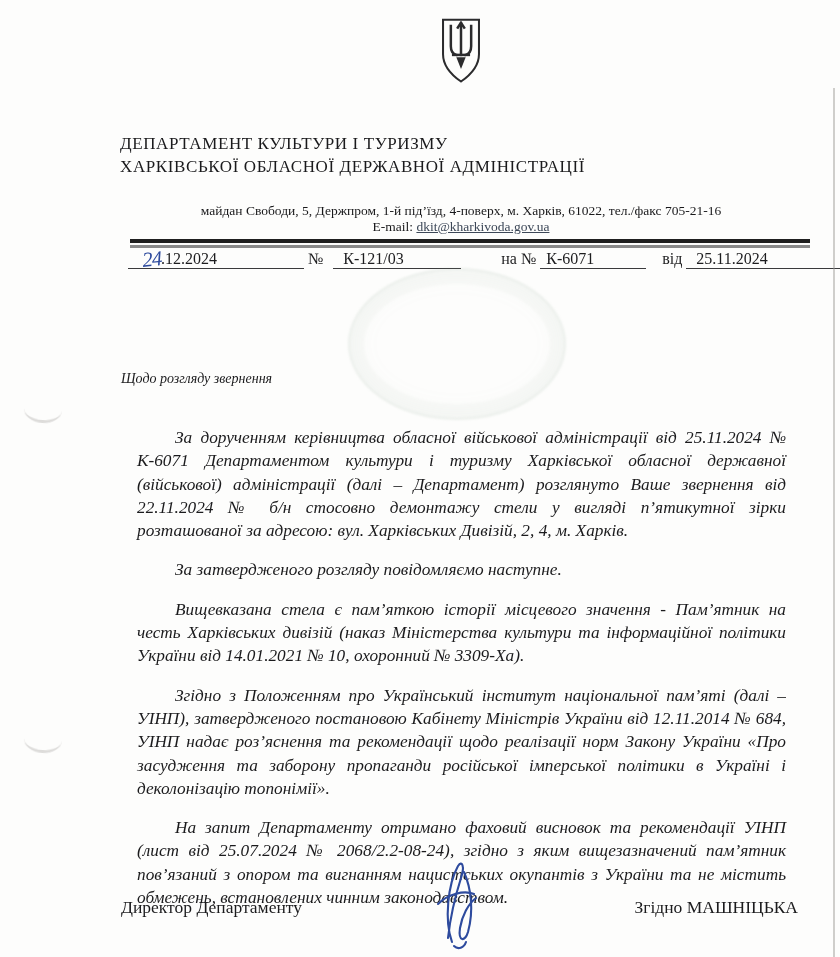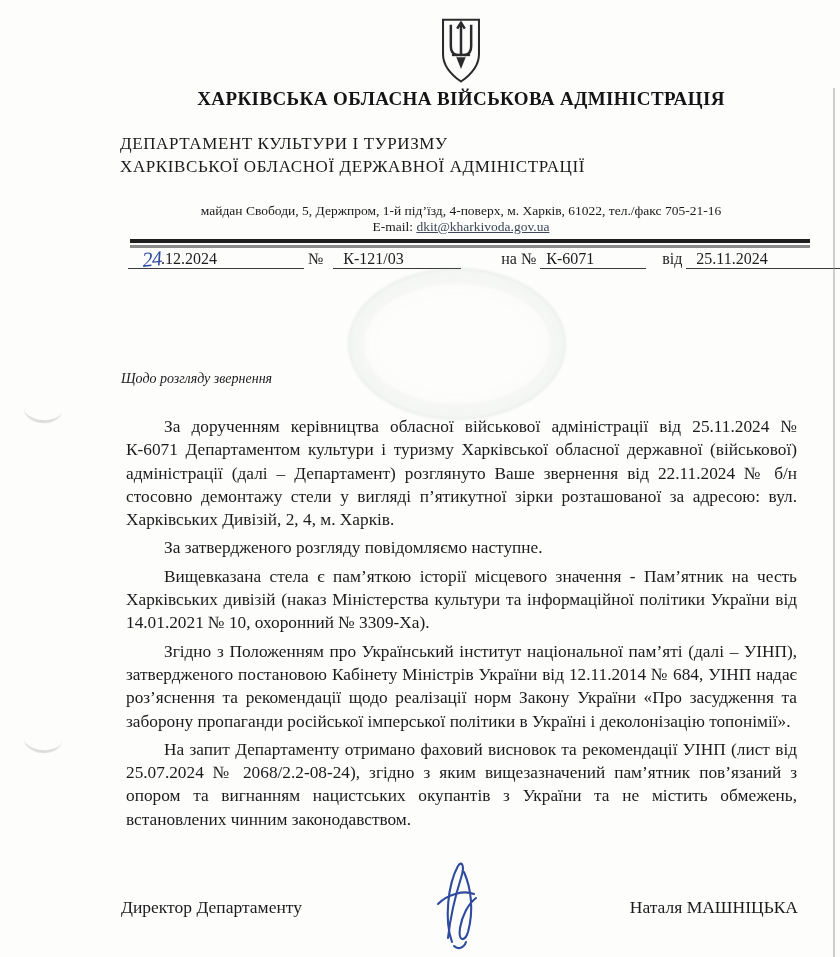--- a/index.html
+++ b/index.html
@@ -62,21 +62,21 @@
   }
   
   .subject {
     position:absolute; left:121px; top:371px; font-size:14px;
     font-weight:normal; font-style:italic; color:#1b1b1d;
   }
   .body-text {
     position:absolute; left:121px; top:410px; width:681px;
     font-size:17.3px; line-height:23.3px; text-align:justify; color:#1b1b1d;
   }
-  .body-text p { margin:5px; text-indent:38px; }
+  .body-text p { margin:16px; text-indent:38px;font-style:italic; }
   
   .sig-row {
     position:absolute; left:121px; top:897px; width:681px;
     font-size:17.5px; color:#1b1b1d;
   }
   .sig-position { position:absolute; left:0; top:0; }
   .sig-name { position:absolute; right:4px; top:0; }
   .sig-scribble { position:absolute; left:418px; top:858px; }
   
   .page-edge-line {
@@ -105,21 +105,20 @@
           <path d="M45 11 V37 Q45 46 38 48"></path>
           <path d="M32 8 V48"></path>
           <path d="M28 13 L32 7 L36 13"></path>
           <path d="M22 48 H42"></path>
         </g>
         <path d="M26 51 L32 66 L38 51 Z" fill="#2b2b2d"></path>
       </svg>
     </span>
   </div>
 
-  <div class="org-title">ХАРКІВСЬКА ОБЛАСНА ВІЙСЬКОВА АДМІНІСТРАЦІЯ</div>
   <div class="dept-line1">ДЕПАРТАМЕНТ КУЛЬТУРИ І ТУРИЗМУ</div>
   <div class="dept-line2">ХАРКІВСЬКОЇ ОБЛАСНОЇ ДЕРЖАВНОЇ АДМІНІСТРАЦІЇ</div>
   <div class="address-line">майдан Свободи, 5, Держпром, 1-й під’їзд, 4-поверх, м. Харків, 61022, тел./факс 705-21-16</div>
   <div class="email-line">
     <span>E-mail:</span>
     <span class="email-link">dkit@kharkivoda.gov.ua</span>
   </div>
 
   <div class="thick-rule"></div>
 
@@ -150,20 +149,20 @@
       <g fill="none" stroke="#2e4b9e" stroke-width="2.1" stroke-linecap="round">
         <path d="M34 84 C26 62 30 26 40 8 C44 2 47 8 43 20 C36 42 32 62 30 80"></path>
         <path d="M20 46 C30 36 46 32 56 36"></path>
         <path d="M46 14 C53 30 56 52 50 74 C47 84 40 84 42 70 C44 58 50 46 58 40"></path>
         <path d="M36 88 C40 92 46 90 48 84"></path>
       </g>
     </svg>
   </div>
   <div class="sig-row">
     <span class="sig-position">Директор Департаменту</span>
-    <span class="sig-name">Наталя МАШНІЦЬКА</span>
+    <span class="sig-name">Згідно МАШНІЦЬКА</span>
   </div>
 
   <div class="page-edge-line"></div>
   <div class="curl-mark curl-1"></div>
   <div class="curl-mark curl-2"></div>
 
 </div>
 
 </body></html>

